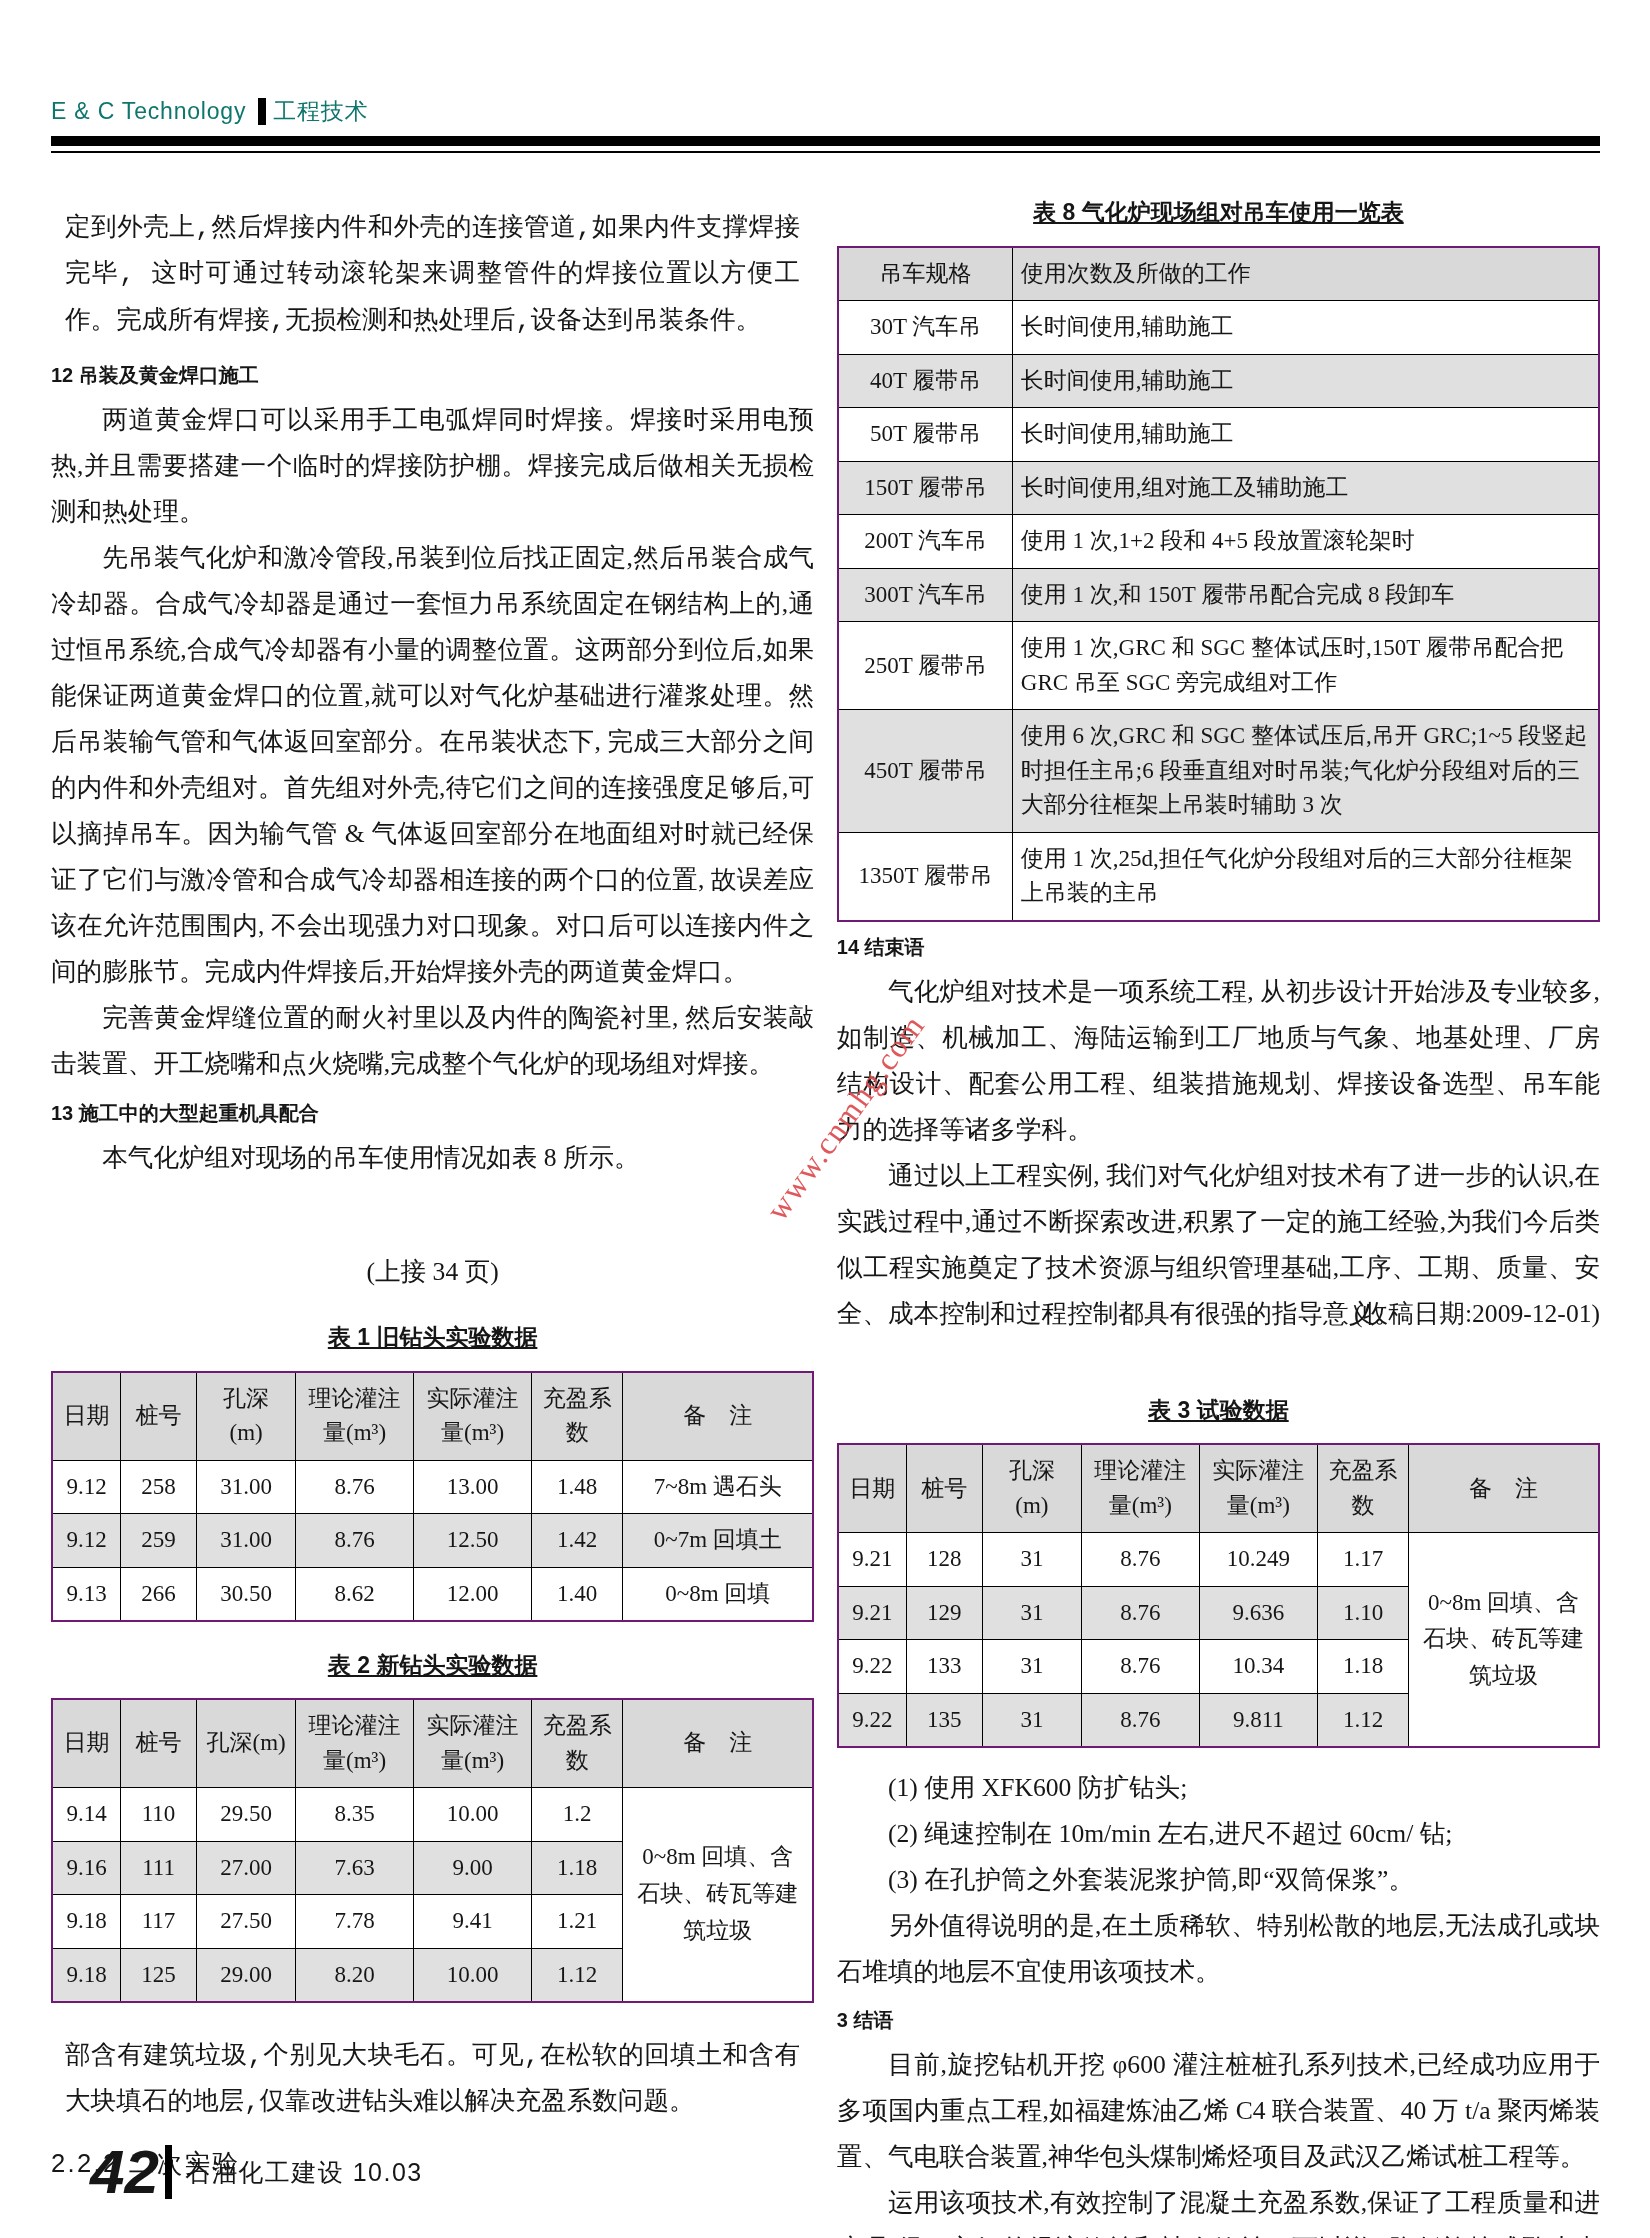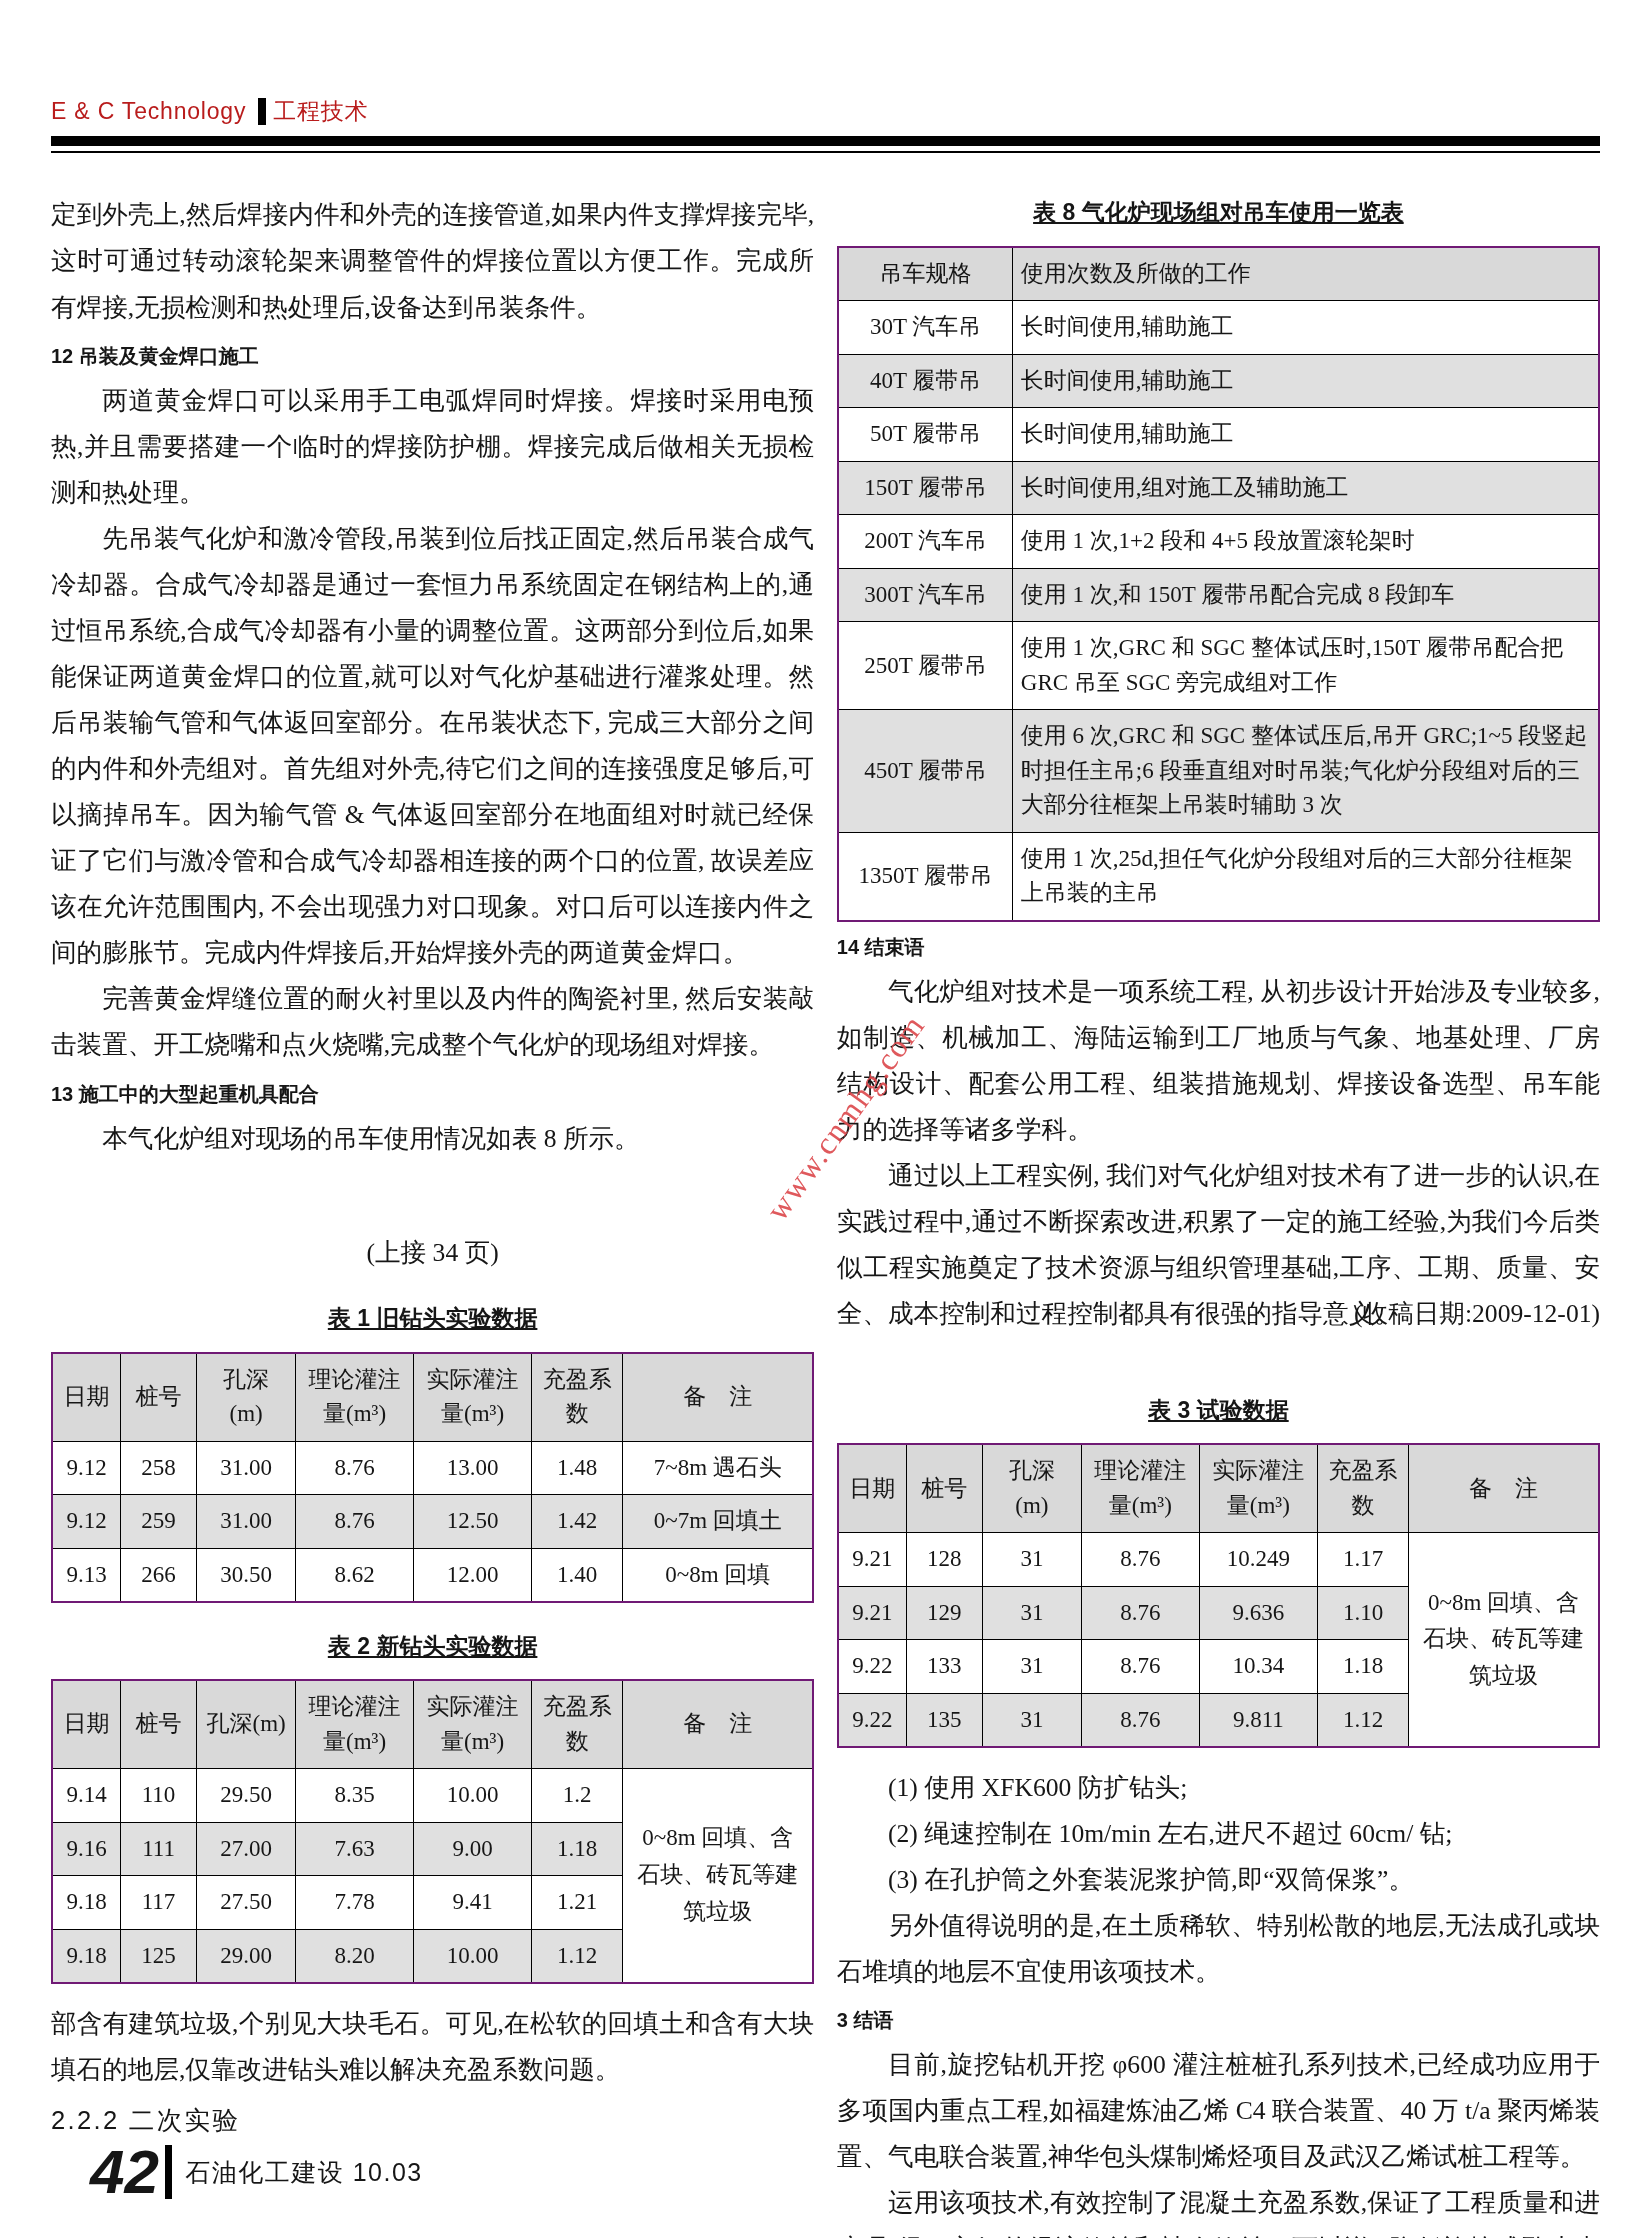--- a/index.html
+++ b/index.html
@@ -5,29 +5,29 @@
   html,body{margin:0;padding:0;}
   body{
     width:1651px;height:2239px;position:relative;overflow:hidden;
     background:#ffffff;color:#161616;
     font-family:"Liberation Serif","DejaVu Serif",serif;
   }
   .page{position:absolute;inset:0;}
   
   .hdr{padding:96px 51px 0 51px;}
   .hdr-row{display:flex;align-items:center;font-family:"Liberation Sans","DejaVu Sans",sans-serif;
-    font-size:23px;color:#b91c1c;letter-spacing:0.8px;}
+    font-size:23px;color:#0f766e;letter-spacing:0.8px;}
   .hdr-bar{width:7.5px;height:27px;background:#000;margin:0 7.5px 0 12px;}
   .rule-thick{height:9.8px;background:#000;margin-top:9px;}
   .rule-thin{height:2.3px;background:#000;margin-top:5.3px;}
   
   .columns{display:flex;gap:22.6px;padding:39px 51px 0 51px;}
   .col{width:50%;font-size:25.6px;line-height:1.8;text-align:justify;}
   .para{text-indent:2em;margin:0;}
-  .para-cont{text-indent:0;margin:0;}
+  .para-cont{text-indent:0;margin:14px;font-family:Liberation Mono, monospace;}
   .h1{font-family:"Liberation Sans","DejaVu Sans",sans-serif;font-weight:700;font-size:20px;
       line-height:1.6;margin:9px 0 6px 0;text-indent:0;text-align:left;}
   .h2{font-family:"Liberation Sans","DejaVu Sans",sans-serif;font-weight:400;font-size:25.6px;
       line-height:1.8;margin:4.5px 0;letter-spacing:2.3px;text-indent:0;text-align:left;}
   .tbl-title{text-align:center;font-family:"Liberation Sans","DejaVu Sans",sans-serif;
       font-weight:700;font-size:23px;margin:22.6px 0 12px 0;text-indent:0;text-decoration:underline;}
   .cont-note{margin-top:68px;text-indent:0;text-align:center;}
   .date-line{text-align:right;text-indent:0;margin:0;}
   .date-overlap{margin-top:-46px;}
   .gap-sm{height:12px;}

